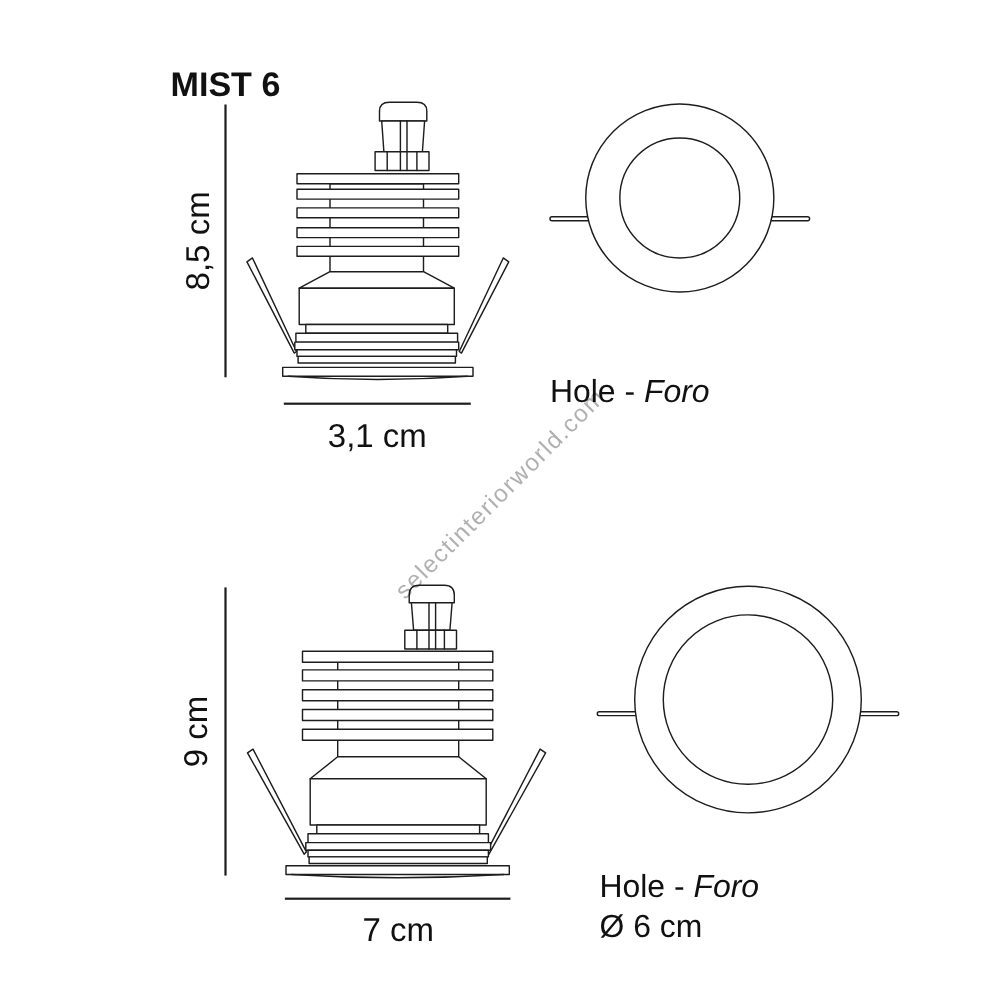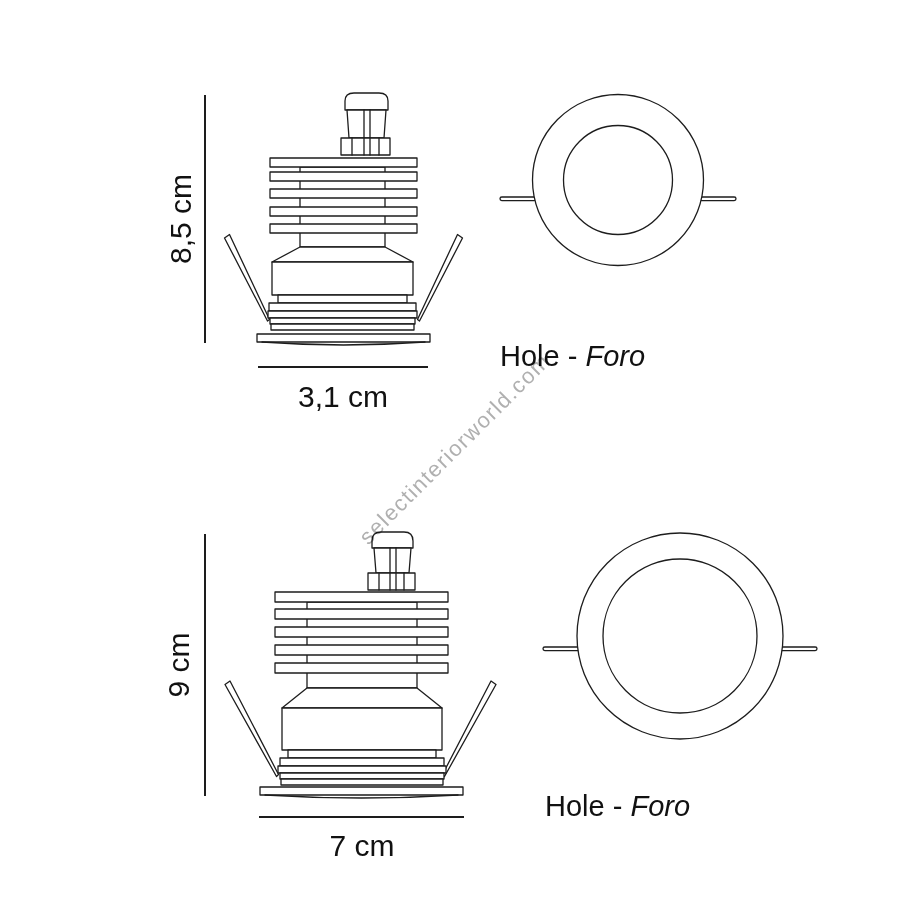--- a/index.html
+++ b/index.html
@@ -47,20 +47,21 @@
     color:var(--watermark);mix-blend-mode:multiply;pointer-events:none;
   }
   svg .ln{stroke:currentColor;stroke-width:1.3;fill:none;stroke-linejoin:round;stroke-linecap:round;}
   svg .fw{stroke:currentColor;stroke-width:1.3;fill:#ffffff;stroke-linejoin:round;}
 </style>
 </head>
 <body>
 
 <div class="canvas">
 
+  <h2 class="title t1">MIST 6</h2>
 
   <svg class="drawing f1" width="252" height="262" viewBox="0 0 252 262">
     <g>
       <path class="fw" d="M9.5,150 L14.5,146.5 L54.5,231.5 L52.5,233 Z"></path>
       <path class="fw" d="M247.5,150 L242.5,146.5 L202.5,231.5 L204.5,233 Z"></path>
     </g>
     <g>
       <path class="fw" d="M130,22 L130,13 Q130,5 139,5 L164,5 Q173,5 173,13 L173,22 Z"></path>
       <path class="fw" d="M132,22 L134,50 L169,50 L171,22 Z"></path>
       <path class="ln" d="M149,22 L149,50 M155,22 L155,50"></path>
@@ -149,17 +150,18 @@
 
   <svg class="drawing tv2" width="284" height="216" viewBox="0 0 284 216">
     <rect class="fw" x="5" y="119" width="37" height="3.6" rx="1.8"></rect>
     <rect class="fw" x="242" y="119" width="37" height="3.6" rx="1.8"></rect>
     <circle class="fw" cx="142" cy="108" r="103"></circle>
     <circle class="ln" cx="142" cy="108" r="77"></circle>
   </svg>
 
   <div class="hole hole2">
     <div><span>Hole -</span> <span class="it">Foro</span></div>
+    <div>Ø 6 cm</div>
   </div>
 
   <div class="watermark">selectinteriorworld.com</div>
 
 </div>
 
 </body></html>

